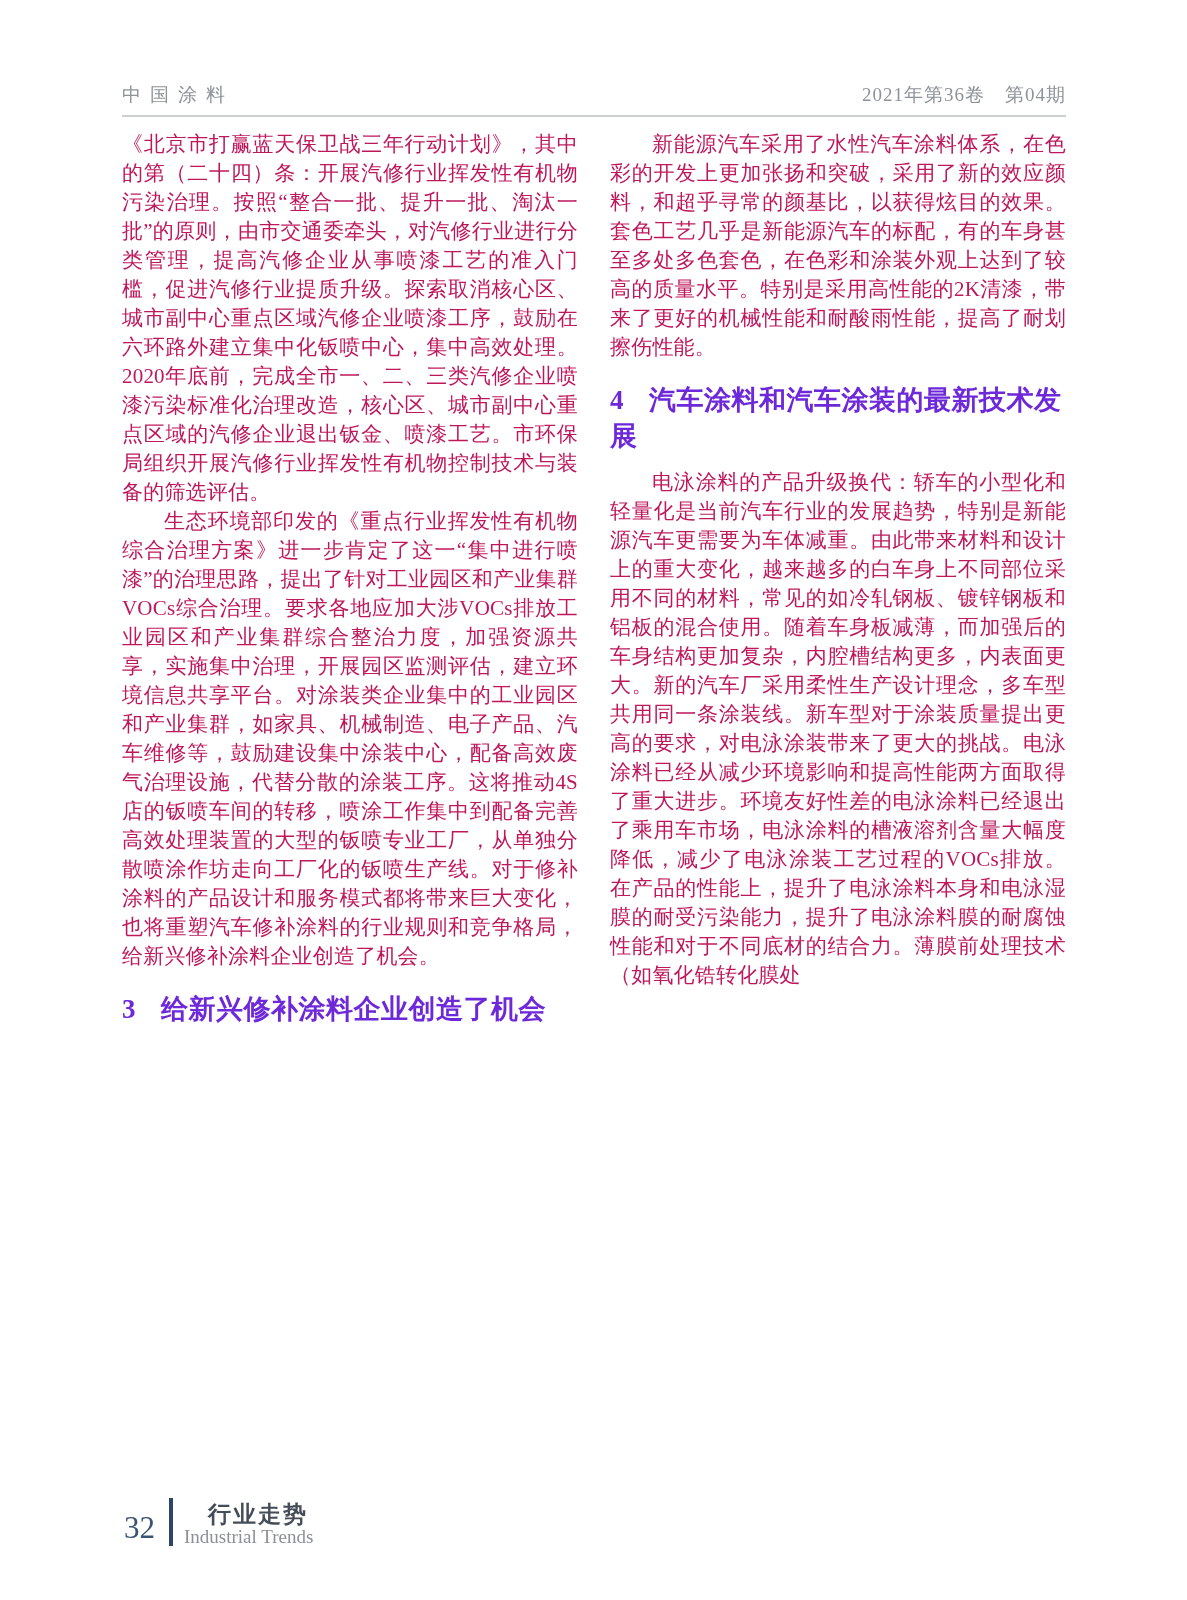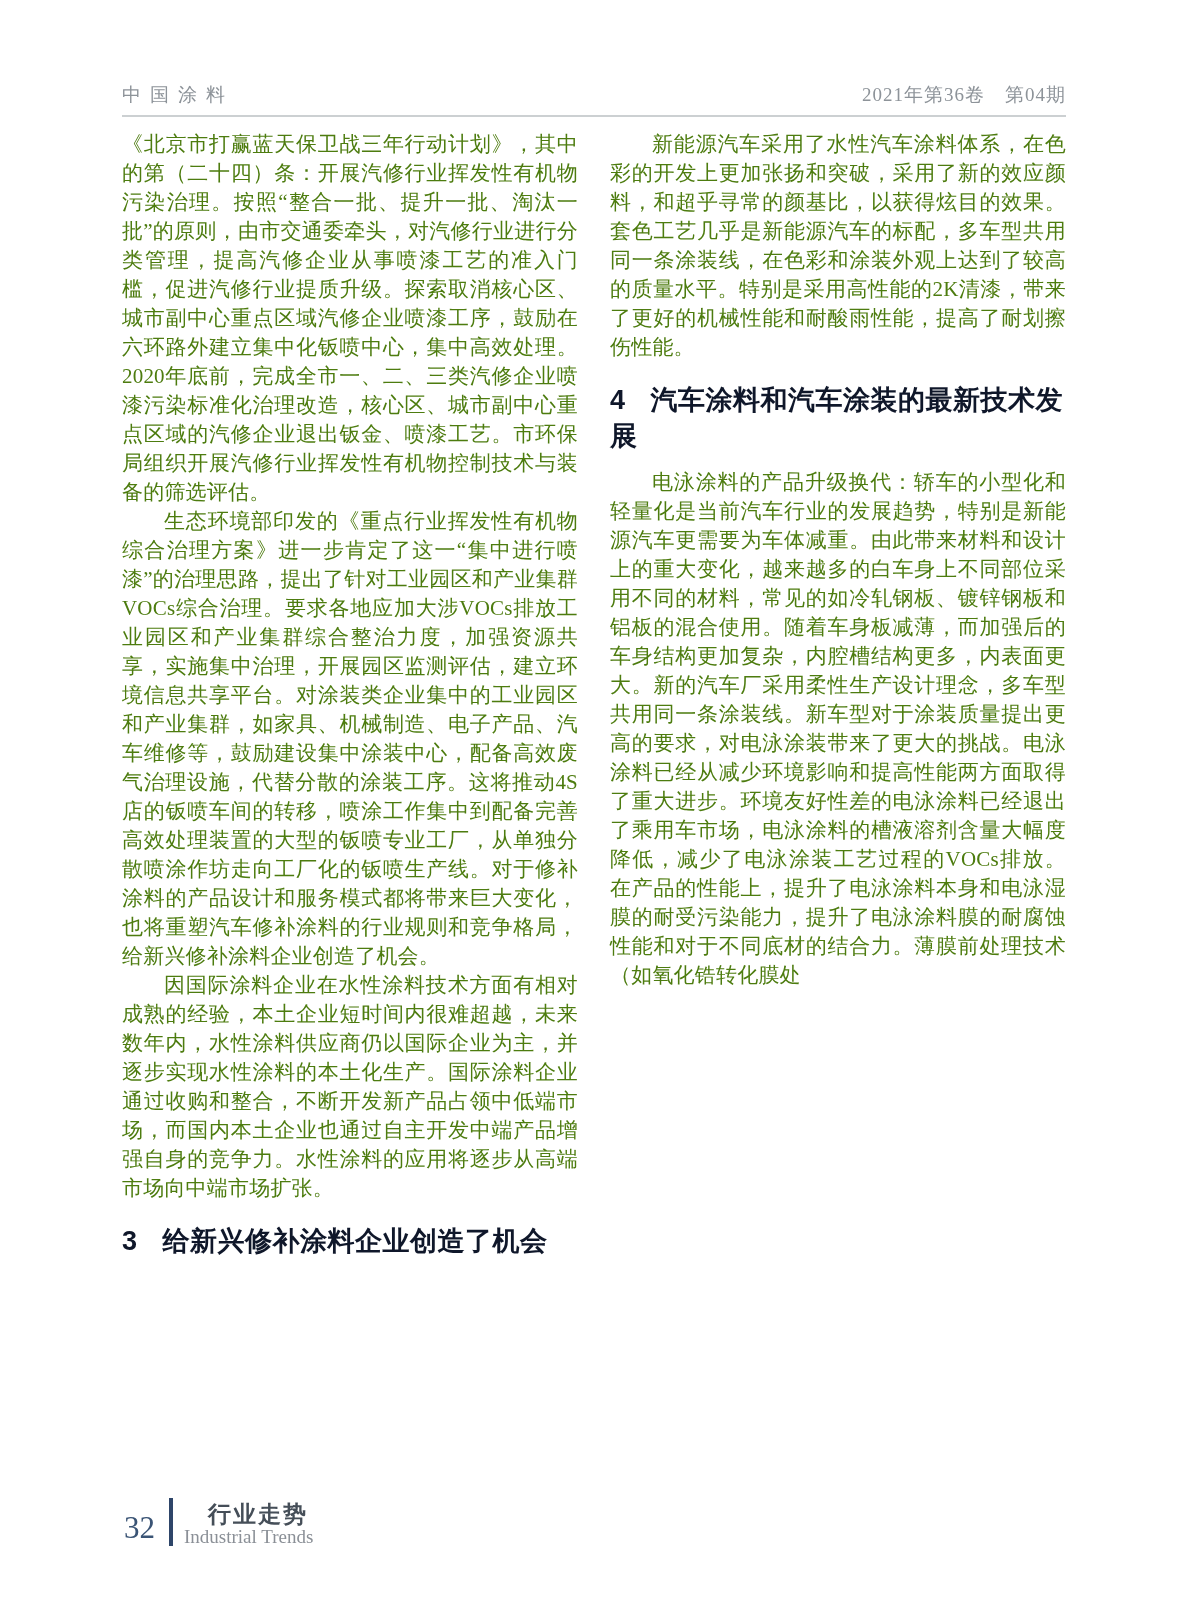--- a/index.html
+++ b/index.html
@@ -32,32 +32,32 @@
     width: 944px;
     display: flex;
     gap: 32px;
   }
   .col { width: 456px; }
   .col p {
     margin: 0;
     font-size: 21px;
     line-height: 29px;
     text-align: justify;
-    color: #4d7c0f;
+    color: #be185d;
     text-indent: 2em;
     letter-spacing: 0.2px;
   }
   .col p.no-indent { text-indent: 0; }
   .section-heading {
     margin: 20px 0 14px 0;
-    font-family: Liberation Sans, sans-serif;
+    font-family: Liberation Serif, serif;
     font-weight: bold;
     font-size: 27px;
     line-height: 36px;
-    color: #0f172a;
+    color: #6d28d9;
     letter-spacing: 0.5px;
   }
   .section-heading .sec-num { margin-right: 25px; }
   
   .page-footer {
     position: absolute;
     left: 124px;
     top: 1498px;
     display: flex;
     align-items: flex-end;
@@ -99,28 +99,27 @@
   <header class="page-header">
     <span class="journal-name">中国涂料</span>
     <span class="issue-info">2021年第36卷　第04期</span>
   </header>
 
   <main class="columns">
 
     <section class="col">
       <p class="no-indent">《北京市打赢蓝天保卫战三年行动计划》，其中的第（二十四）条：开展汽修行业挥发性有机物污染治理。按照“整合一批、提升一批、淘汰一批”的原则，由市交通委牵头，对汽修行业进行分类管理，提高汽修企业从事喷漆工艺的准入门槛，促进汽修行业提质升级。探索取消核心区、城市副中心重点区域汽修企业喷漆工序，鼓励在六环路外建立集中化钣喷中心，集中高效处理。2020年底前，完成全市一、二、三类汽修企业喷漆污染标准化治理改造，核心区、城市副中心重点区域的汽修企业退出钣金、喷漆工艺。市环保局组织开展汽修行业挥发性有机物控制技术与装备的筛选评估。</p>
       <p>生态环境部印发的《重点行业挥发性有机物综合治理方案》进一步肯定了这一“集中进行喷漆”的治理思路，提出了针对工业园区和产业集群VOCs综合治理。要求各地应加大涉VOCs排放工业园区和产业集群综合整治力度，加强资源共享，实施集中治理，开展园区监测评估，建立环境信息共享平台。对涂装类企业集中的工业园区和产业集群，如家具、机械制造、电子产品、汽车维修等，鼓励建设集中涂装中心，配备高效废气治理设施，代替分散的涂装工序。这将推动4S店的钣喷车间的转移，喷涂工作集中到配备完善高效处理装置的大型的钣喷专业工厂，从单独分散喷涂作坊走向工厂化的钣喷生产线。对于修补涂料的产品设计和服务模式都将带来巨大变化，也将重塑汽车修补涂料的行业规则和竞争格局，给新兴修补涂料企业创造了机会。</p>
-      <p>因国际涂料企业在水性涂料技术方面有相对成熟的经验，本土企业短时间内很难超越，未来数年内，水性涂料供应商仍以国际企业为主，并逐步实现水性涂料的本土化生产。国际涂料企业通过收购和整合，不断开发新产品占领中低端市场，而国内本土企业也通过自主开发中端产品增强自身的竞争力。水性涂料的应用将逐步从高端市场向中端市场扩张。</p>
       <h2 class="section-heading">
         <span class="sec-num">3</span><span>给新兴修补涂料企业创造了机会</span>
       </h2>
     </section>
 
     <section class="col">
-      <p>新能源汽车采用了水性汽车涂料体系，在色彩的开发上更加张扬和突破，采用了新的效应颜料，和超乎寻常的颜基比，以获得炫目的效果。套色工艺几乎是新能源汽车的标配，多车型共用同一条涂装线，在色彩和涂装外观上达到了较高的质量水平。特别是采用高性能的2K清漆，带来了更好的机械性能和耐酸雨性能，提高了耐划擦伤性能。</p>
+      <p>新能源汽车采用了水性汽车涂料体系，在色彩的开发上更加张扬和突破，采用了新的效应颜料，和超乎寻常的颜基比，以获得炫目的效果。套色工艺几乎是新能源汽车的标配，有的车身甚至多处多色套色，在色彩和涂装外观上达到了较高的质量水平。特别是采用高性能的2K清漆，带来了更好的机械性能和耐酸雨性能，提高了耐划擦伤性能。</p>
       <h2 class="section-heading">
         <span class="sec-num">4</span><span>汽车涂料和汽车涂装的最新技术发展</span>
       </h2>
       <p>电泳涂料的产品升级换代：轿车的小型化和轻量化是当前汽车行业的发展趋势，特别是新能源汽车更需要为车体减重。由此带来材料和设计上的重大变化，越来越多的白车身上不同部位采用不同的材料，常见的如冷轧钢板、镀锌钢板和铝板的混合使用。随着车身板减薄，而加强后的车身结构更加复杂，内腔槽结构更多，内表面更大。新的汽车厂采用柔性生产设计理念，多车型共用同一条涂装线。新车型对于涂装质量提出更高的要求，对电泳涂装带来了更大的挑战。电泳涂料已经从减少环境影响和提高性能两方面取得了重大进步。环境友好性差的电泳涂料已经退出了乘用车市场，电泳涂料的槽液溶剂含量大幅度降低，减少了电泳涂装工艺过程的VOCs排放。在产品的性能上，提升了电泳涂料本身和电泳湿膜的耐受污染能力，提升了电泳涂料膜的耐腐蚀性能和对于不同底材的结合力。薄膜前处理技术（如氧化锆转化膜处</p>
     </section>
 
   </main>
 
   <footer class="page-footer">
     <span class="page-number">32</span>

